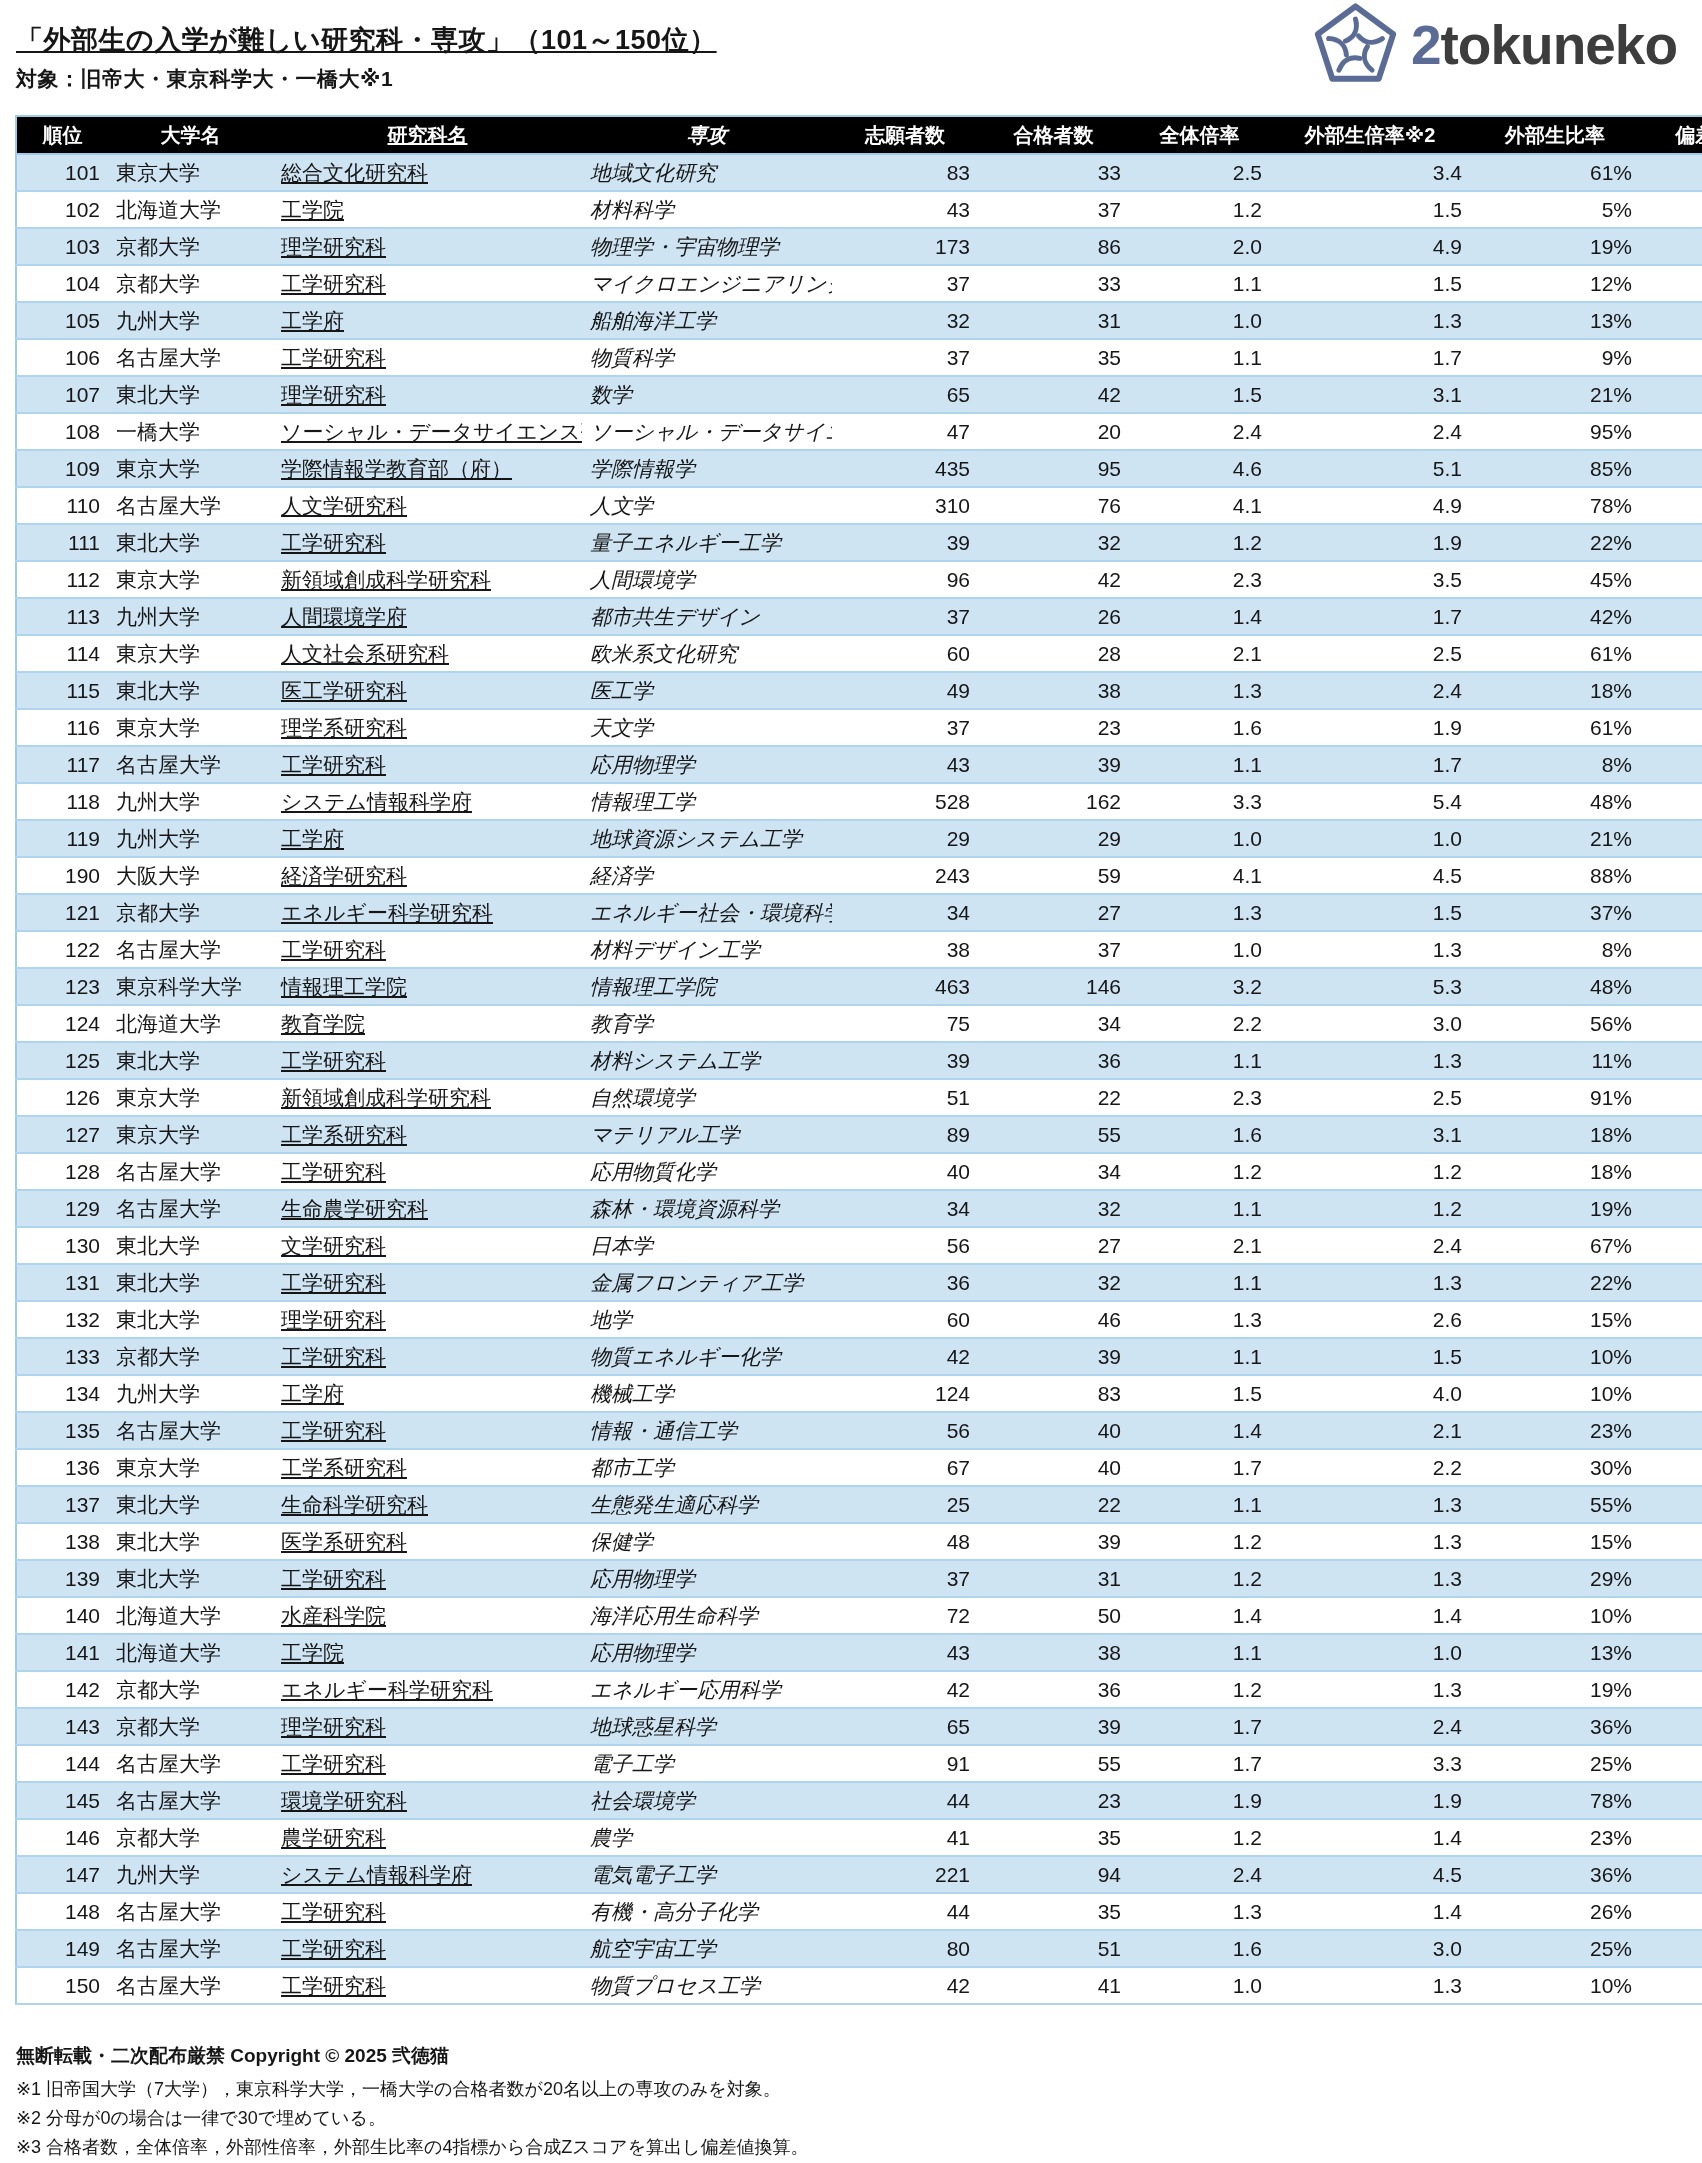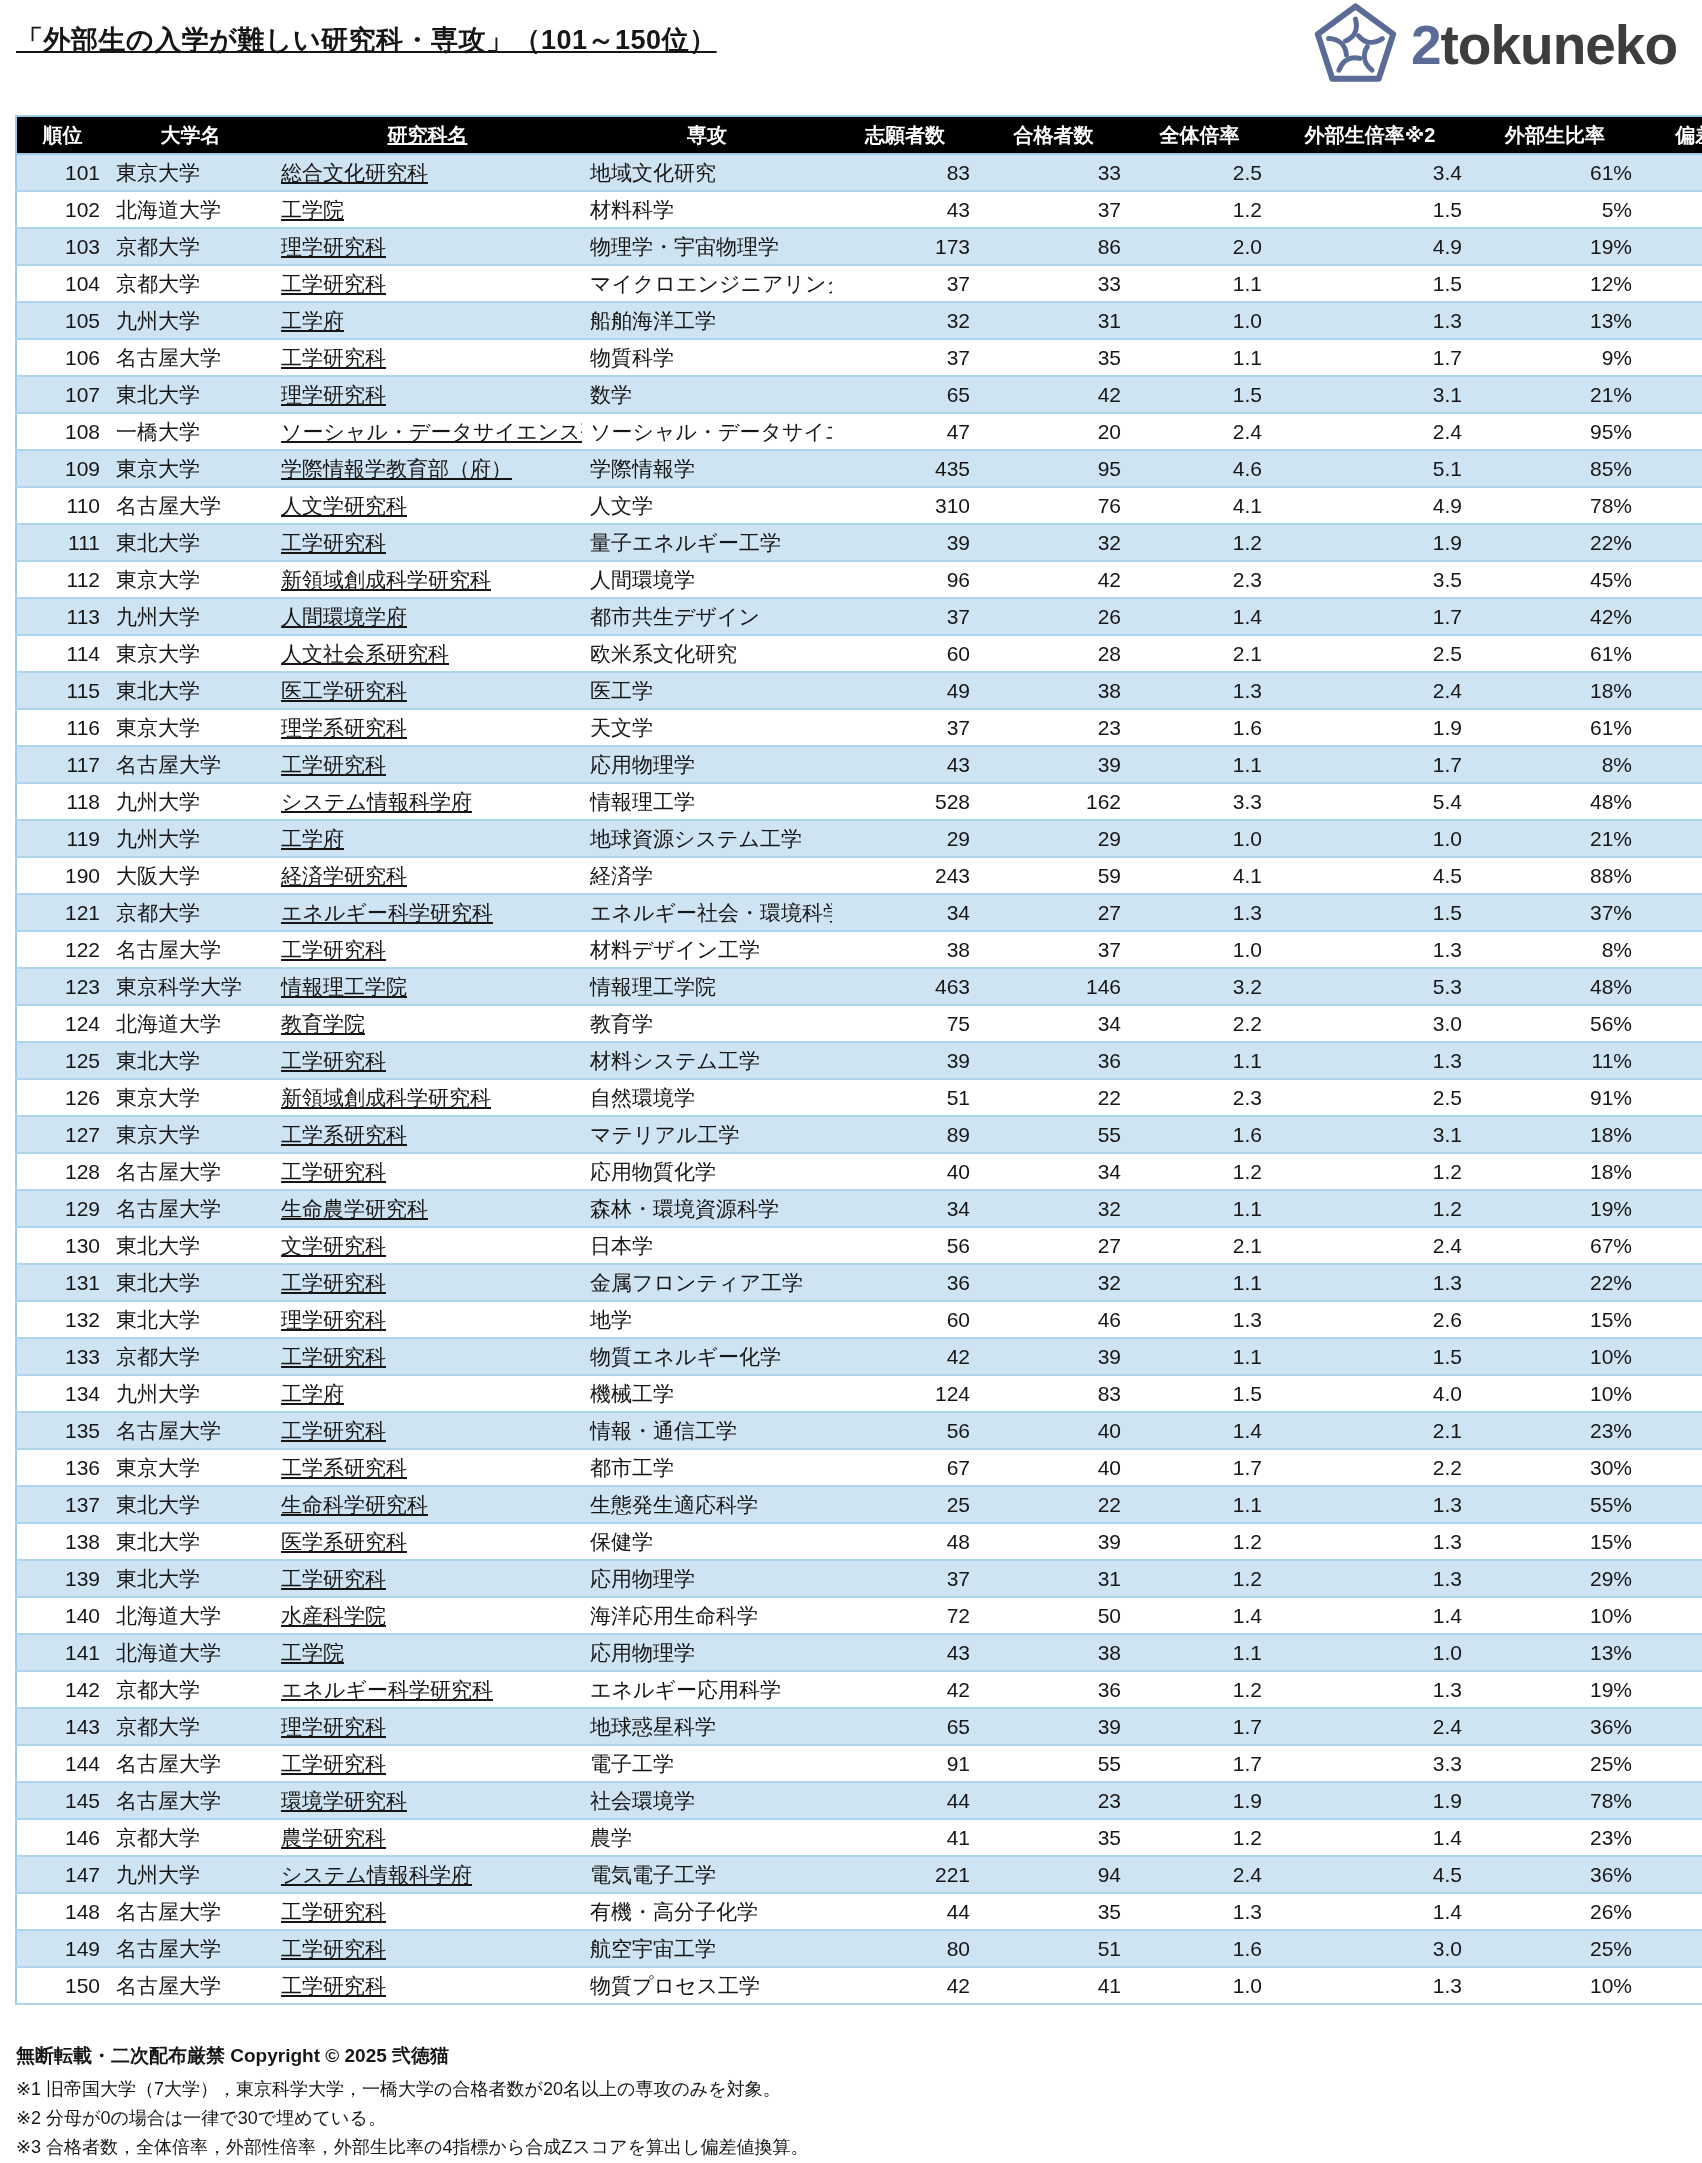--- a/index.html
+++ b/index.html
@@ -35,38 +35,39 @@
     border-top:2px solid #aed4ee;border-bottom:2px solid #aed4ee;
     background:#ffffff;
   }
   .rank-table tr.stripe td{background:#cfe4f3;}
   .al{text-align:left;}
   .ar{text-align:right;}
   
   .col0{width:79px;}
   .col1{width:153px;}
   .col2{width:297px;text-decoration:underline;}
-  .col3{width:238px;}
+  .col3{width:238px;font-style:italic;}
   .col4{width:134px;}
   .col5{width:139px;}
   .col6{width:129px;}
   .col7{width:188px;}
   .col8{width:158px;}
   .col9{width:149px;}
   td.col9{padding-right:16px;}
 
   .page-footer{margin:36px 16px 0 16px;font-size:18px;line-height:1.6;}
   .page-footer .copyright{font-weight:bold;font-size:19px;margin-bottom:4px;}
   .page-footer .note{font-weight:normal;}
 </style>
 </head>
 <body>
 
 <div class="page-header">
   <div class="page-title">「外部生の入学が難しい研究科・専攻」（101～150位）</div>
+  <div class="page-subtitle">対象：旧帝大・東京科学大・一橋大※1</div>
   <div class="logo">
     <svg class="logo-icon" viewBox="0 0 100 100" fill="none">
       <polygon points="50,7 91.5,37.5 75.5,86.5 24.5,86.5 8.5,37.5" stroke="#5a6b96" stroke-width="6.5" stroke-linejoin="round" fill="none"></polygon>
       <g stroke="#5a6b96" stroke-width="5.5" stroke-linecap="round" fill="none">
         <path d="M50 21 C 53 32, 49 41, 39 45"></path>
         <path d="M50 21 C 53 32, 49 41, 39 45" transform="rotate(72 50 52)"></path>
         <path d="M50 21 C 53 32, 49 41, 39 45" transform="rotate(144 50 52)"></path>
         <path d="M50 21 C 53 32, 49 41, 39 45" transform="rotate(216 50 52)"></path>
         <path d="M50 21 C 53 32, 49 41, 39 45" transform="rotate(288 50 52)"></path>
       </g>

